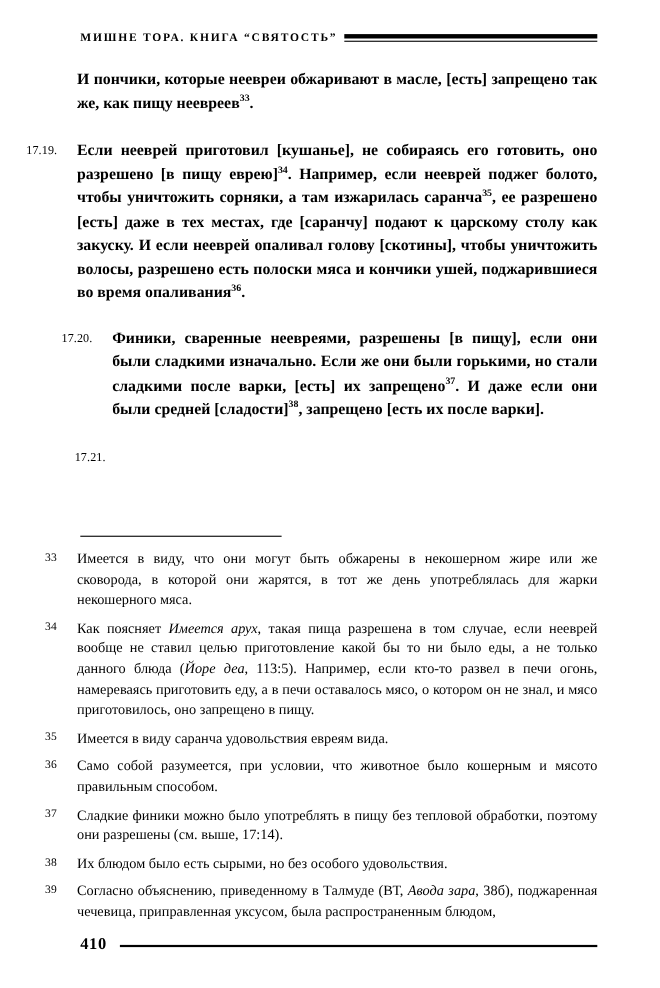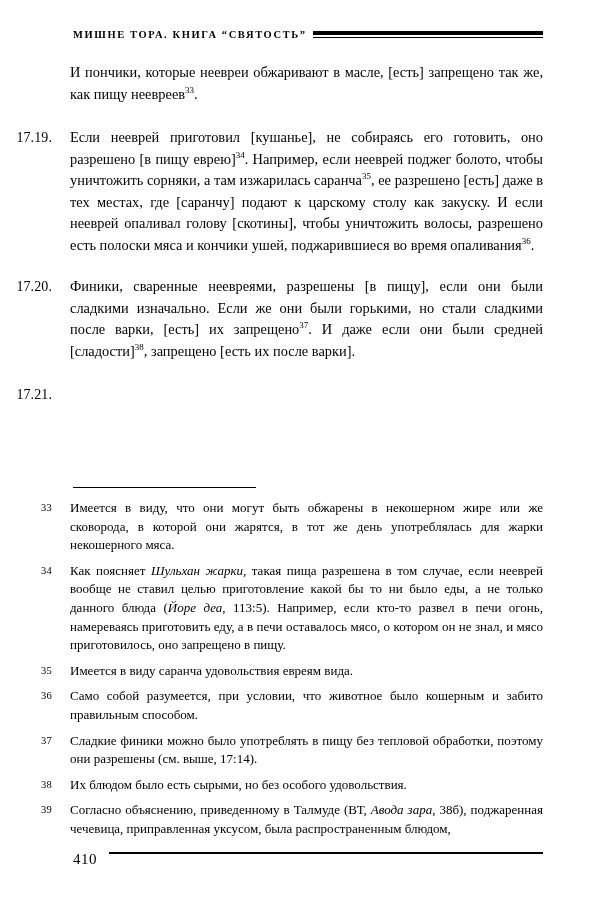--- a/index.html
+++ b/index.html
@@ -75,49 +75,50 @@
   .para {
     position: relative;
     display: flex;
     align-items: flex-start;
     margin: 0 0 18px 0;
   }
   .para-num {
     width: 52px;
     flex: 0 0 52px;
     text-align: right;
-    font-size: 14px;
+    font-size: 11px;
     line-height: 21.5px;
     padding-right: 0px;
     letter-spacing: 0.1px;
     white-space: nowrap;
   }
   .para-body {
     flex: 1 1 auto;
     margin-left: 18px;
     margin-right: 57px;
     font-size: 14.4px;
     line-height: 21.5px;
     text-align: justify;
     text-justify: inter-word;
     hyphens: manual;
+    font-weight: bold;
   }
   .para.no-num .para-num { visibility: hidden; }
 
   .para-body sup {
     font-size: 9px;
     vertical-align: super;
     line-height: 0;
   }
 
   
   .p-intro { margin-bottom: 22px; }
   .p-1719 { margin-bottom: 20px; }
-  .p-1720 { margin-bottom: 22px; }
-  .p-1721 { margin-bottom: 0; }
+  .p-1720 { margin-bottom: 22px; padding-left: 32px; }
+  .p-1721 { margin-bottom: 0; padding-left: 44px; }
 
   
   .fn-area {
     position: absolute;
     left: 0;
     top: 487px;
     width: 600px;
   }
   .fn-rule {
     position: absolute;
@@ -160,20 +161,22 @@
   }
   .fn-text i { font-style: italic; }
 
   
   .folio {
     position: absolute;
     left: 73px;
     top: 852px;
     width: 470px;
     display: flex;
+    align-items: center;
+    font-weight: bold;
   }
   .folio-num {
     font-size: 15px;
     letter-spacing: 0.5px;
     line-height: 1;
     white-space: nowrap;
   }
   .folio-rule {
     flex: 1 1 auto;
     margin-left: 12px;
@@ -216,31 +219,31 @@
     <div class="fn-rule"></div>
     <div class="fn-list">
 
       <div class="fn">
         <div class="fn-num">33</div>
         <div class="fn-text">Имеется в виду, что они могут быть обжарены в некошерном жире или же сковорода, в которой они жарятся, в тот же день употреблялась для жарки некошерного мяса.</div>
       </div>
 
       <div class="fn">
         <div class="fn-num">34</div>
-        <div class="fn-text">Как поясняет <i>Шульхан жарки</i>, такая пища разрешена в том случае, если не­еврей вообще не ставил целью приготовление какой бы то ни было еды, а не только данного блюда (<i>Йоре деа</i>, 113:5). Например, если кто-то развел в печи огонь, намереваясь приготовить еду, а в печи оставалось мясо, о котором он не знал, и мясо приготовилось, оно запрещено в пищу.</div>
+        <div class="fn-text">Как поясняет <i>Имеется арух</i>, такая пища разрешена в том случае, если не­еврей вообще не ставил целью приготовление какой бы то ни было еды, а не только данного блюда (<i>Йоре деа</i>, 113:5). Например, если кто-то развел в печи огонь, намереваясь приготовить еду, а в печи оставалось мясо, о котором он не знал, и мясо приготовилось, оно запрещено в пищу.</div>
       </div>
 
       <div class="fn">
         <div class="fn-num">35</div>
         <div class="fn-text">Имеется в виду саранча удовольствия евреям вида.</div>
       </div>
 
       <div class="fn">
         <div class="fn-num">36</div>
-        <div class="fn-text">Само собой разумеется, при условии, что животное было кошерным и заби­то правильным способом.</div>
+        <div class="fn-text">Само собой разумеется, при условии, что животное было кошерным и мясо­то правильным способом.</div>
       </div>
 
       <div class="fn">
         <div class="fn-num">37</div>
         <div class="fn-text">Сладкие финики можно было употреблять в пищу без тепловой обработки, поэтому они разрешены (см. выше, 17:14).</div>
       </div>
 
       <div class="fn">
         <div class="fn-num">38</div>
         <div class="fn-text">Их блюдом было есть сырыми, но без особого удовольствия.</div>

